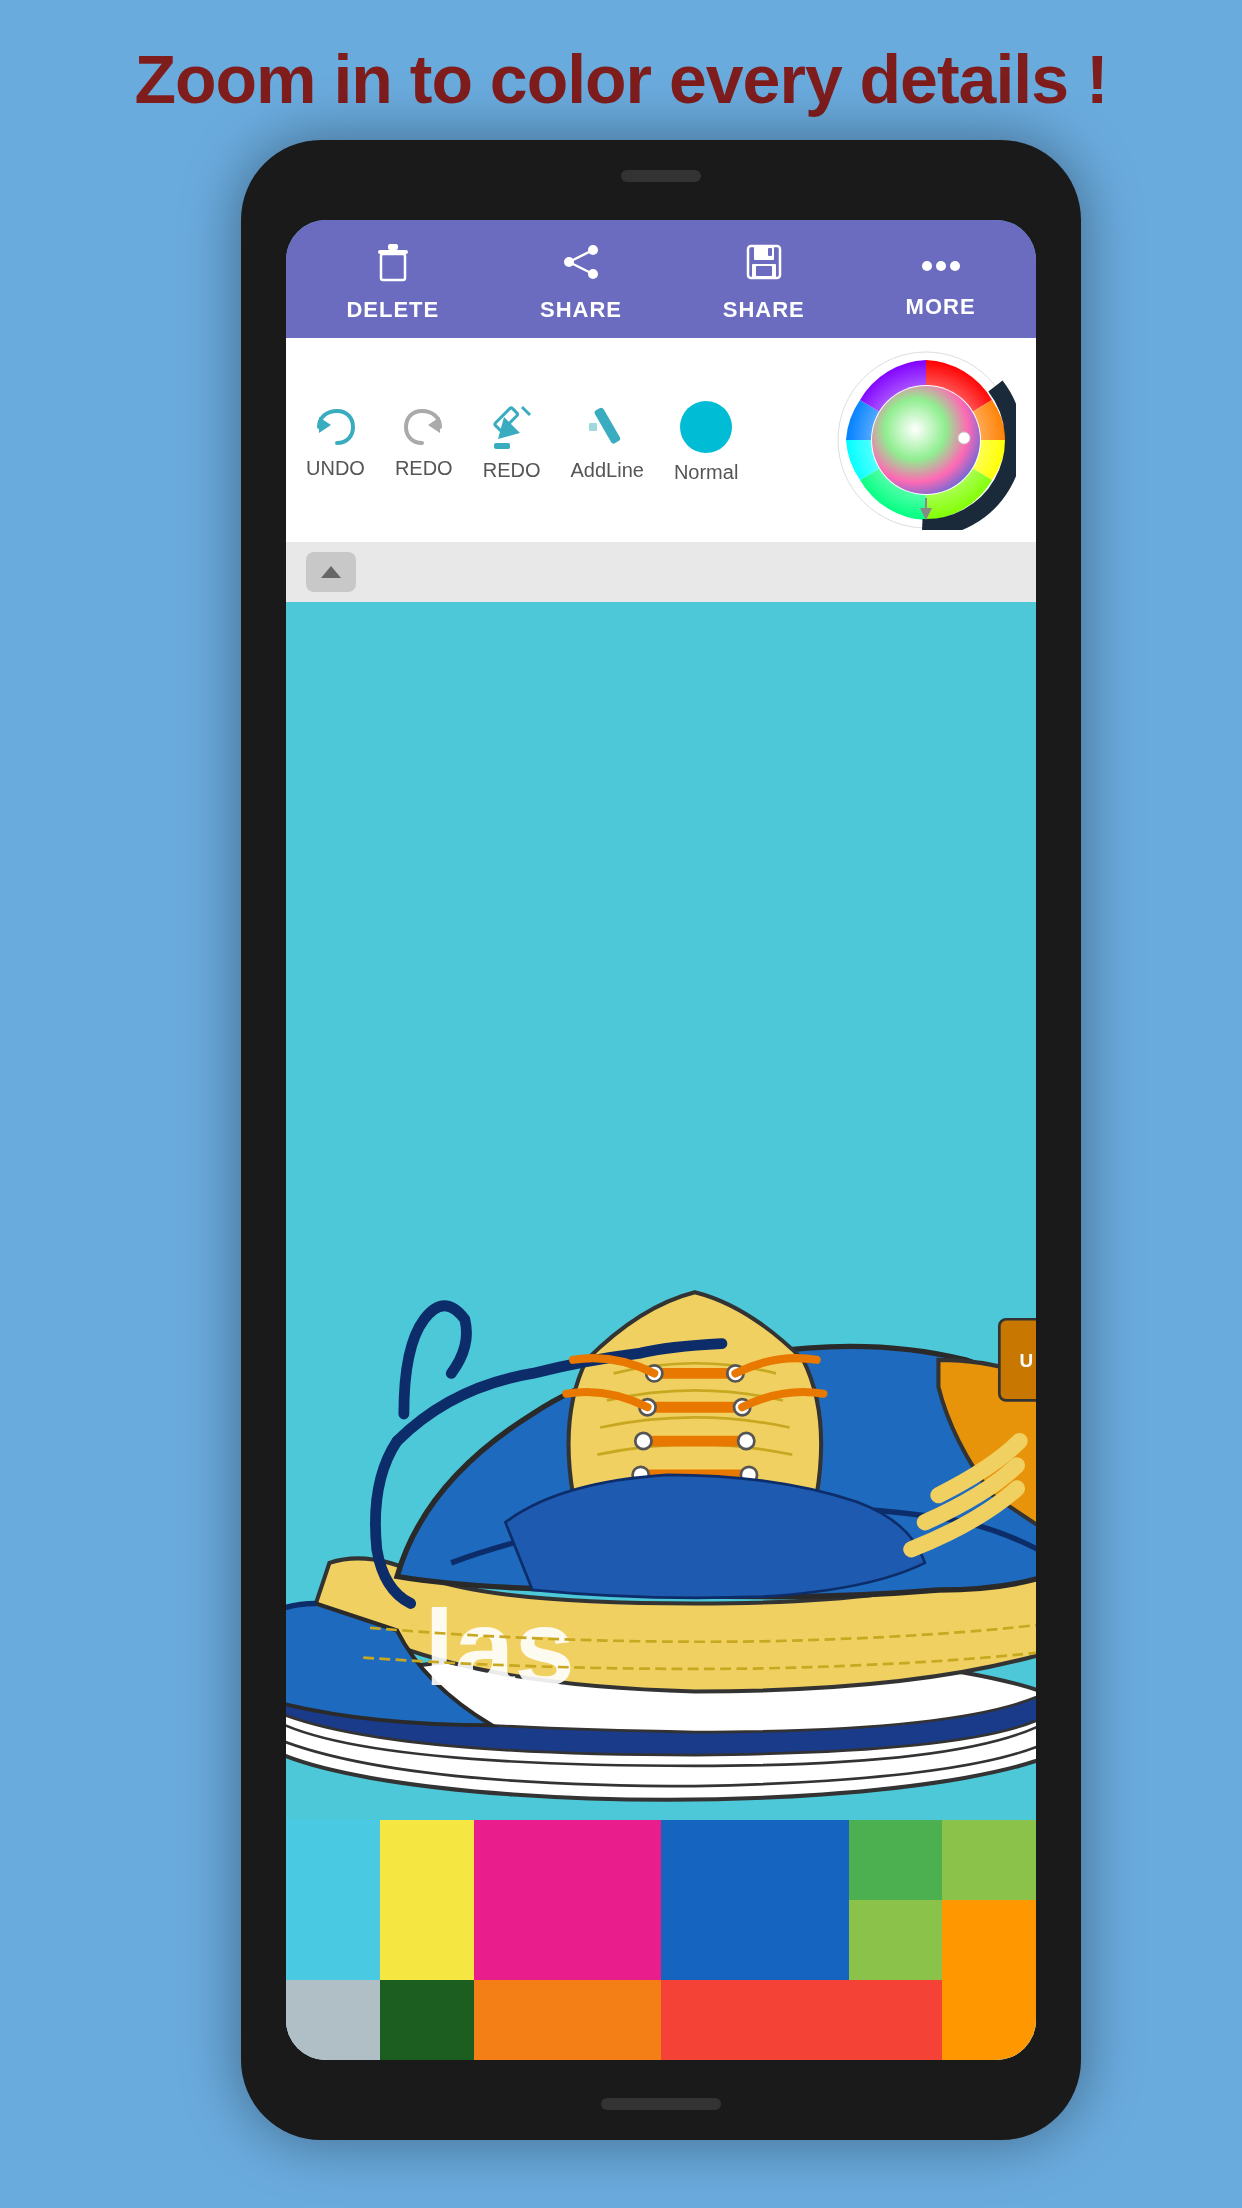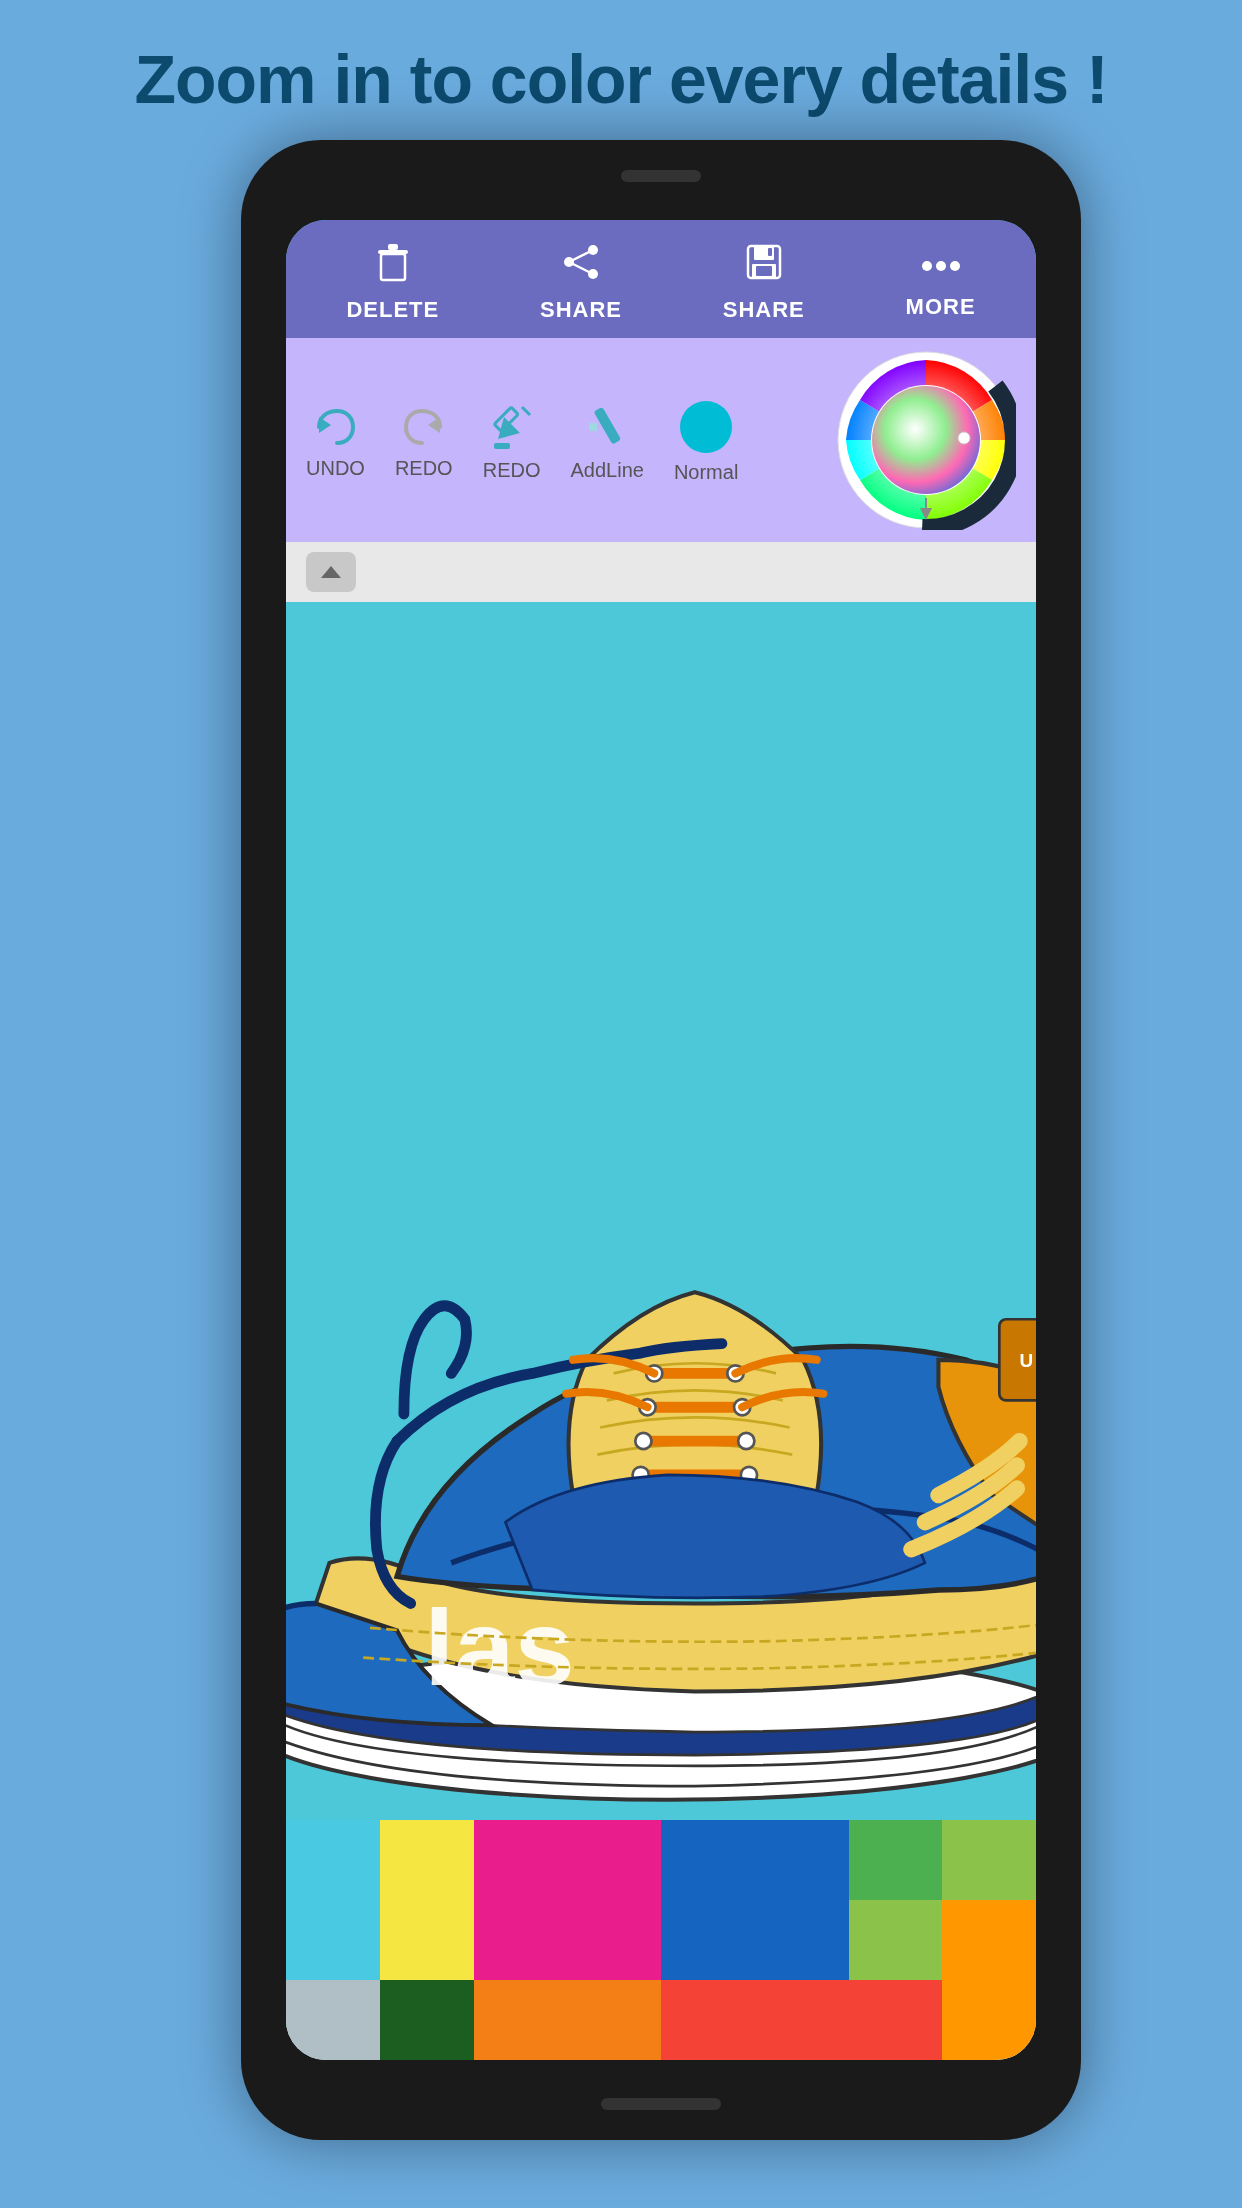--- a/index.html
+++ b/index.html
@@ -10,21 +10,21 @@
       font-family: Arial, sans-serif;
       overflow: hidden;
       position: relative;
     }
 
     
     .top-title {
       text-align: center;
       font-size: 68px;
       font-weight: 900;
-      color: #0c4a6e;
+      color: #7f1d1d;
       padding-top: 40px;
       padding-bottom: 30px;
       letter-spacing: -1px;
     }
 
     
     .phone-frame {
       position: absolute;
       left: 50%;
       transform: translateX(-50%);
@@ -101,21 +101,21 @@
     }
 
     .toolbar-label {
       font-size: 22px;
       font-weight: bold;
       letter-spacing: 1px;
     }
 
     
     .secondary-toolbar {
-      background: #c4b5fd;
+      background: #ffffff;
       display: flex;
       flex-direction: row;
       align-items: center;
       padding: 12px 20px 8px 20px;
       gap: 30px;
       flex-shrink: 0;
     }
 
     .tool-item {
       display: flex;

